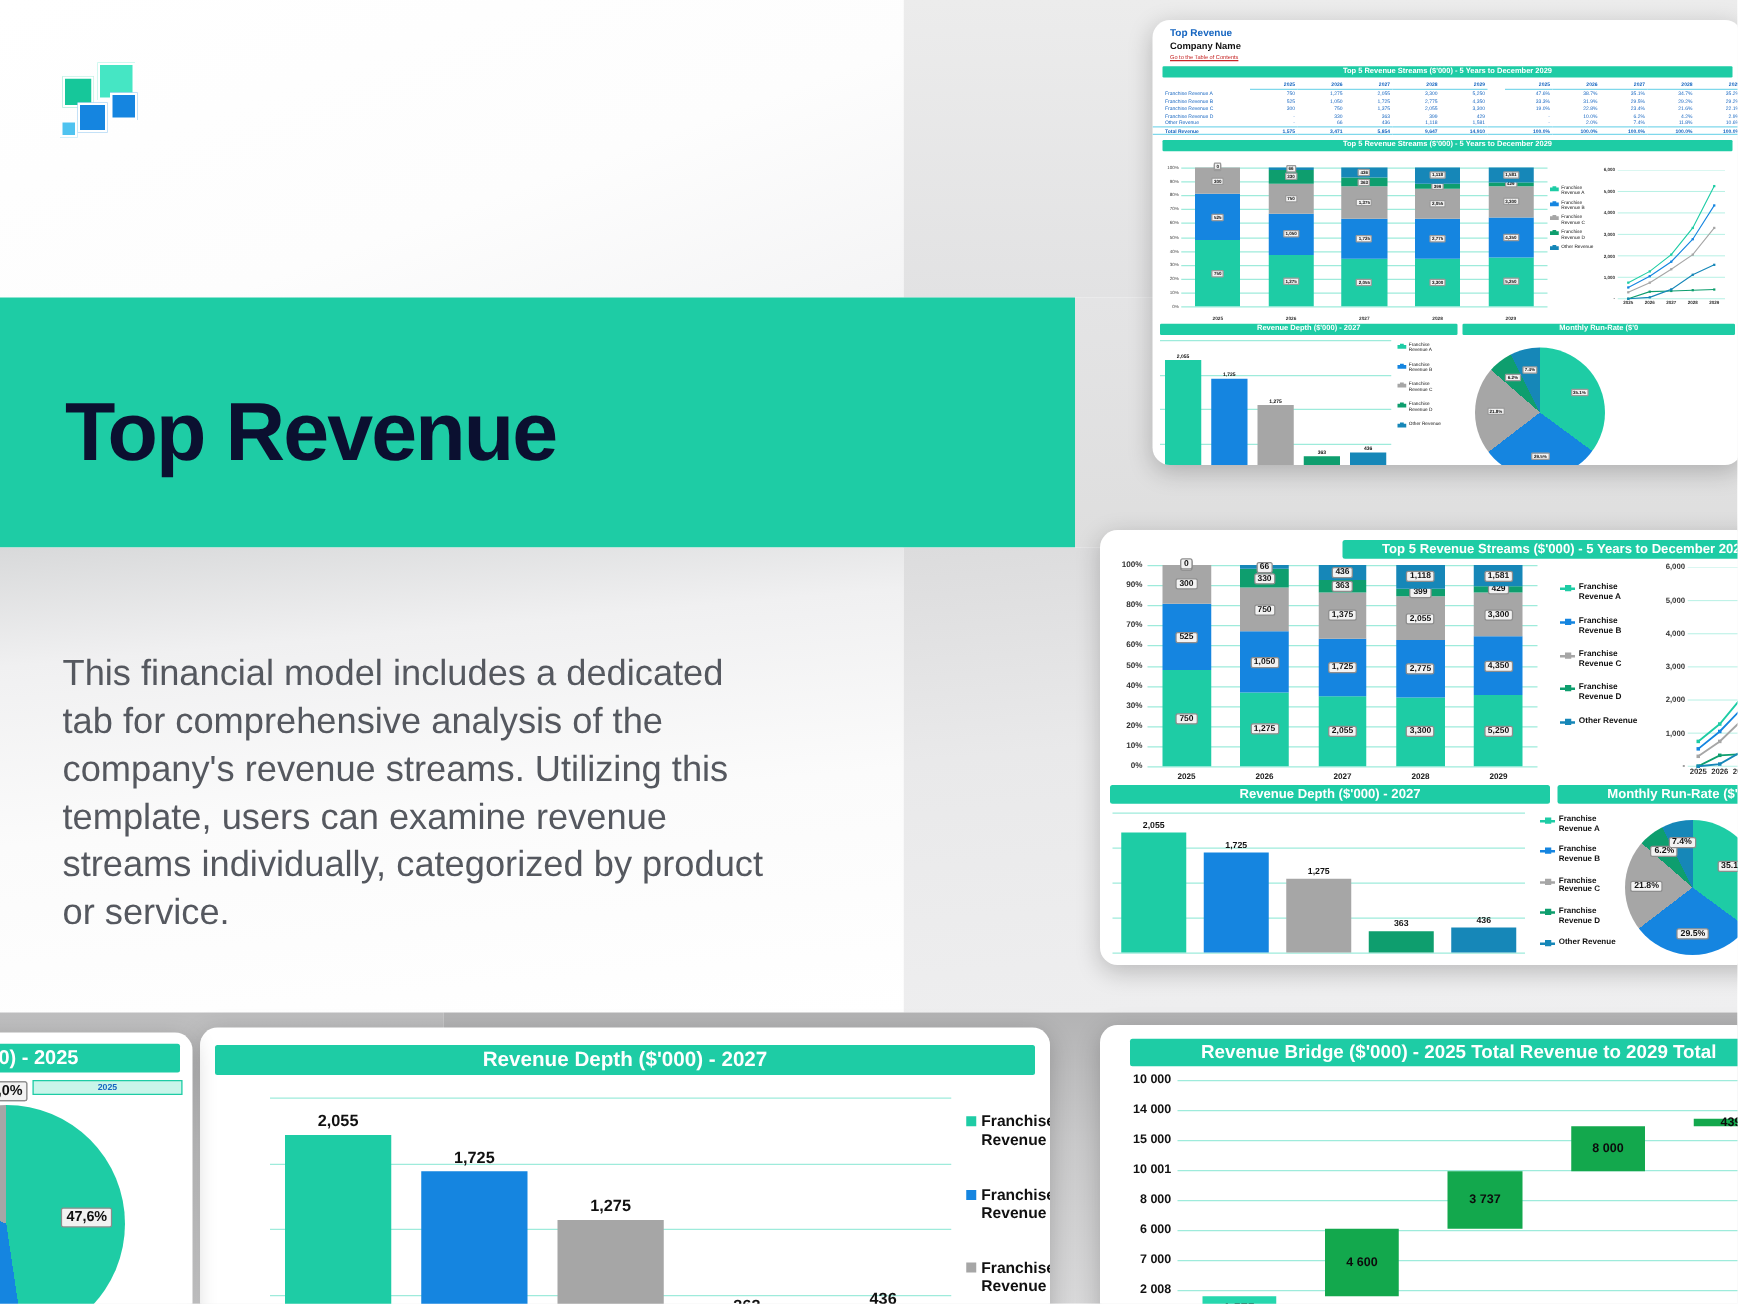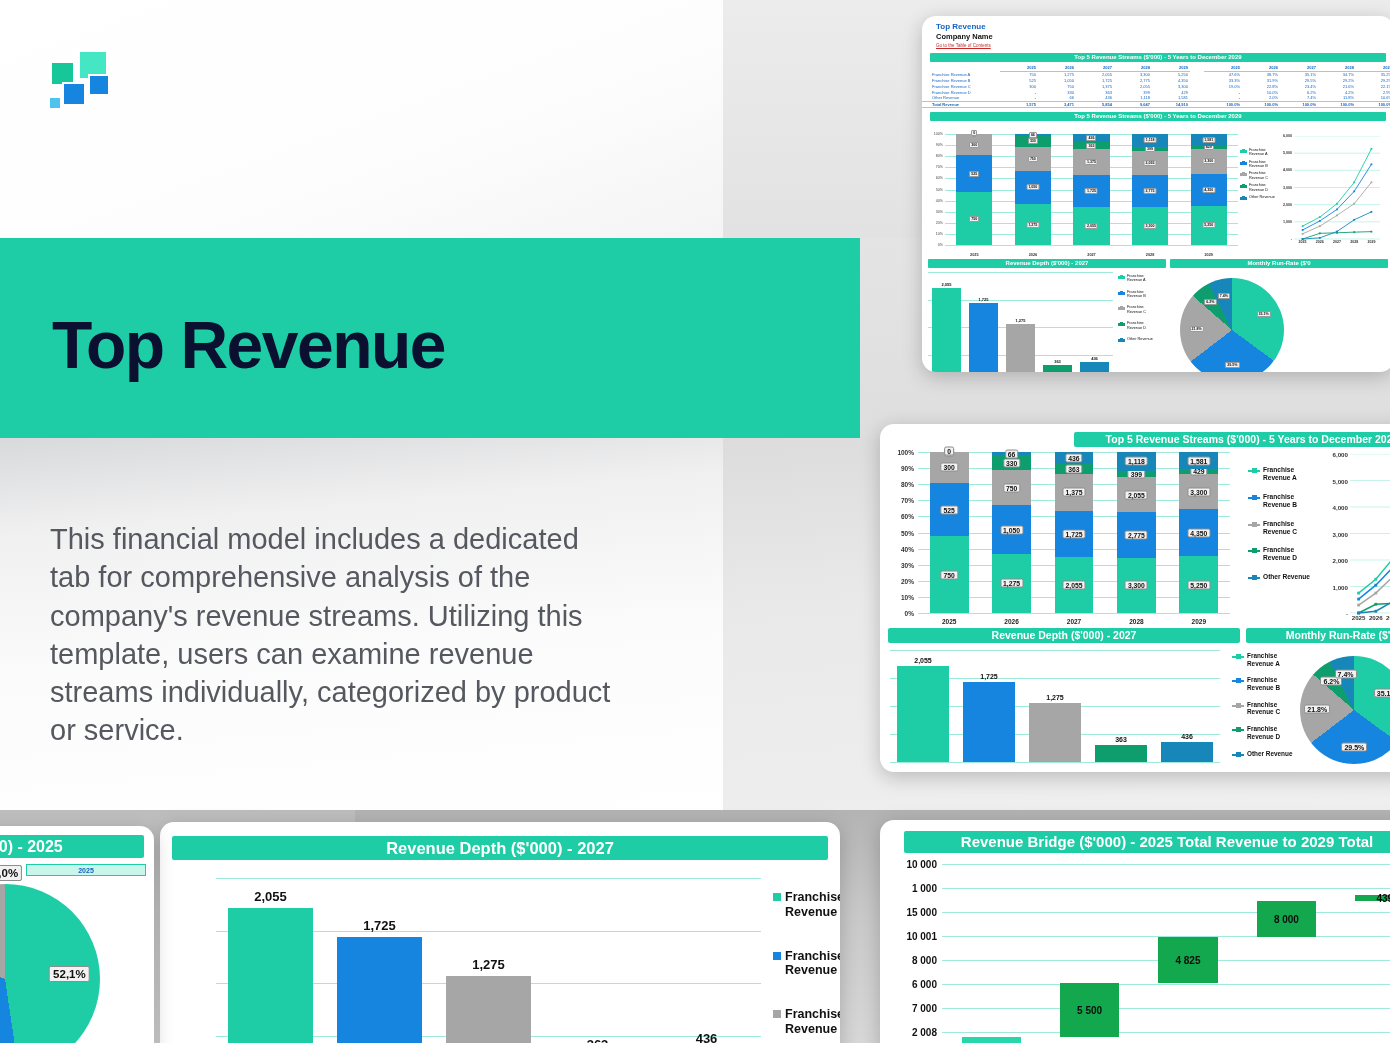--- a/index.html
+++ b/index.html
@@ -792,21 +792,21 @@
     </div>
 </div>
 
 <div class="card" id="card-pie">
   <div class="chart-title-bar t4">y Run-Rate ($'000) - 2025</div>
   <div style="position:absolute;right:8px;top:38px;width:120px;height:12px;background:#C9F5EA;border:1px solid #1ECCA5;">
     <span style="display:block;text-align:center;font-size:7px;color:#1565C0;font-weight:bold;line-height:12px;">2025</span>
   </div>
   <div id="pc3" style="position:absolute;left:48px;top:58px;width:190px;height:190px;">
       <div class="pie" style="left: 0px; top: 0px; width: 190px; height: 190px; background: conic-gradient(rgb(30, 204, 165) 0deg, rgb(30, 204, 165) 171.532deg, rgb(21, 133, 224) 171.532deg, rgb(21, 133, 224) 291.532deg, rgb(166, 166, 166) 291.532deg, rgb(166, 166, 166) 360deg, rgb(14, 158, 110) 360deg, rgb(14, 158, 110) 360deg, rgb(22, 135, 184) 360deg, rgb(22, 135, 184) 360deg);"></div>
-      <div class="p-lab" style="left: 159.424px; top: 90.2303px;">52,1%</div>
+      <div class="p-lab" style="left: 159.424px; top: 90.2303px;">47,6%</div>
       <div class="p-lab" style="left: 95px; top: -11.4px;">0,0%</div>
       <div class="p-lab" style="left: 95px; top: -11.4px;">0,0%</div>
     </div>
 </div>
 
 <div class="card" id="card-wf">
   <div class="chart-title-bar t5">Revenue Bridge ($'000) - 2025 Total Revenue to 2029 Total </div>
   <div id="wf1" style="position:absolute;left:62px;top:44px;width:492px;height:214px;">
       <div class="gridline" style="top: 168px;"></div>
       <span style="position: absolute; right: 100%; margin-right: 5px; top: 168px; transform: translateY(-50%); font-size: 10px; font-weight: bold; color: rgb(17, 17, 17); white-space: nowrap;">2 008</span>
@@ -814,31 +814,31 @@
       <span style="position: absolute; right: 100%; margin-right: 5px; top: 144px; transform: translateY(-50%); font-size: 10px; font-weight: bold; color: rgb(17, 17, 17); white-space: nowrap;">7 000</span>
       <div class="gridline" style="top: 120px;"></div>
       <span style="position: absolute; right: 100%; margin-right: 5px; top: 120px; transform: translateY(-50%); font-size: 10px; font-weight: bold; color: rgb(17, 17, 17); white-space: nowrap;">6 000</span>
       <div class="gridline" style="top: 96px;"></div>
       <span style="position: absolute; right: 100%; margin-right: 5px; top: 96px; transform: translateY(-50%); font-size: 10px; font-weight: bold; color: rgb(17, 17, 17); white-space: nowrap;">8 000</span>
       <div class="gridline" style="top: 72px;"></div>
       <span style="position: absolute; right: 100%; margin-right: 5px; top: 72px; transform: translateY(-50%); font-size: 10px; font-weight: bold; color: rgb(17, 17, 17); white-space: nowrap;">10 001</span>
       <div class="gridline" style="top: 48px;"></div>
       <span style="position: absolute; right: 100%; margin-right: 5px; top: 48px; transform: translateY(-50%); font-size: 10px; font-weight: bold; color: rgb(17, 17, 17); white-space: nowrap;">15 000</span>
       <div class="gridline" style="top: 24px;"></div>
-      <span style="position: absolute; right: 100%; margin-right: 5px; top: 24px; transform: translateY(-50%); font-size: 10px; font-weight: bold; color: rgb(17, 17, 17); white-space: nowrap;">1 000</span>
+      <span style="position: absolute; right: 100%; margin-right: 5px; top: 24px; transform: translateY(-50%); font-size: 10px; font-weight: bold; color: rgb(17, 17, 17); white-space: nowrap;">14 000</span>
       <div class="gridline" style="top: 0px;"></div>
       <span style="position: absolute; right: 100%; margin-right: 5px; top: 0px; transform: translateY(-50%); font-size: 10px; font-weight: bold; color: rgb(17, 17, 17); white-space: nowrap;">10 000</span>
       <div class="w-bar" style="left: 19.68px; bottom: 22px; width: 59.04px; height: 18.9px; background: rgb(38, 215, 174);">
         <div class="w-val">1 575</div>
       </div>
       <div class="w-bar" style="left: 118.08px; bottom: 40.9px; width: 59.04px; height: 54px; background: rgb(19, 168, 77);">
-        <div class="w-val">5 500</div>
+        <div class="w-val">4 600</div>
       </div>
       <div class="w-bar" style="left: 216.48px; bottom: 94.9px; width: 59.04px; height: 45.9px; background: rgb(19, 168, 77);">
-        <div class="w-val">4 825</div>
+        <div class="w-val">3 737</div>
       </div>
       <div class="w-bar" style="left: 314.88px; bottom: 140.8px; width: 59.04px; height: 36px; background: rgb(19, 168, 77);">
         <div class="w-val">8 000</div>
       </div>
       <div class="w-bar" style="left: 413.28px; bottom: 176.8px; width: 59.04px; height: 6px; background: rgb(19, 168, 77);">
         <div class="w-val">439</div>
       </div>
     </div>
 </div>
 

